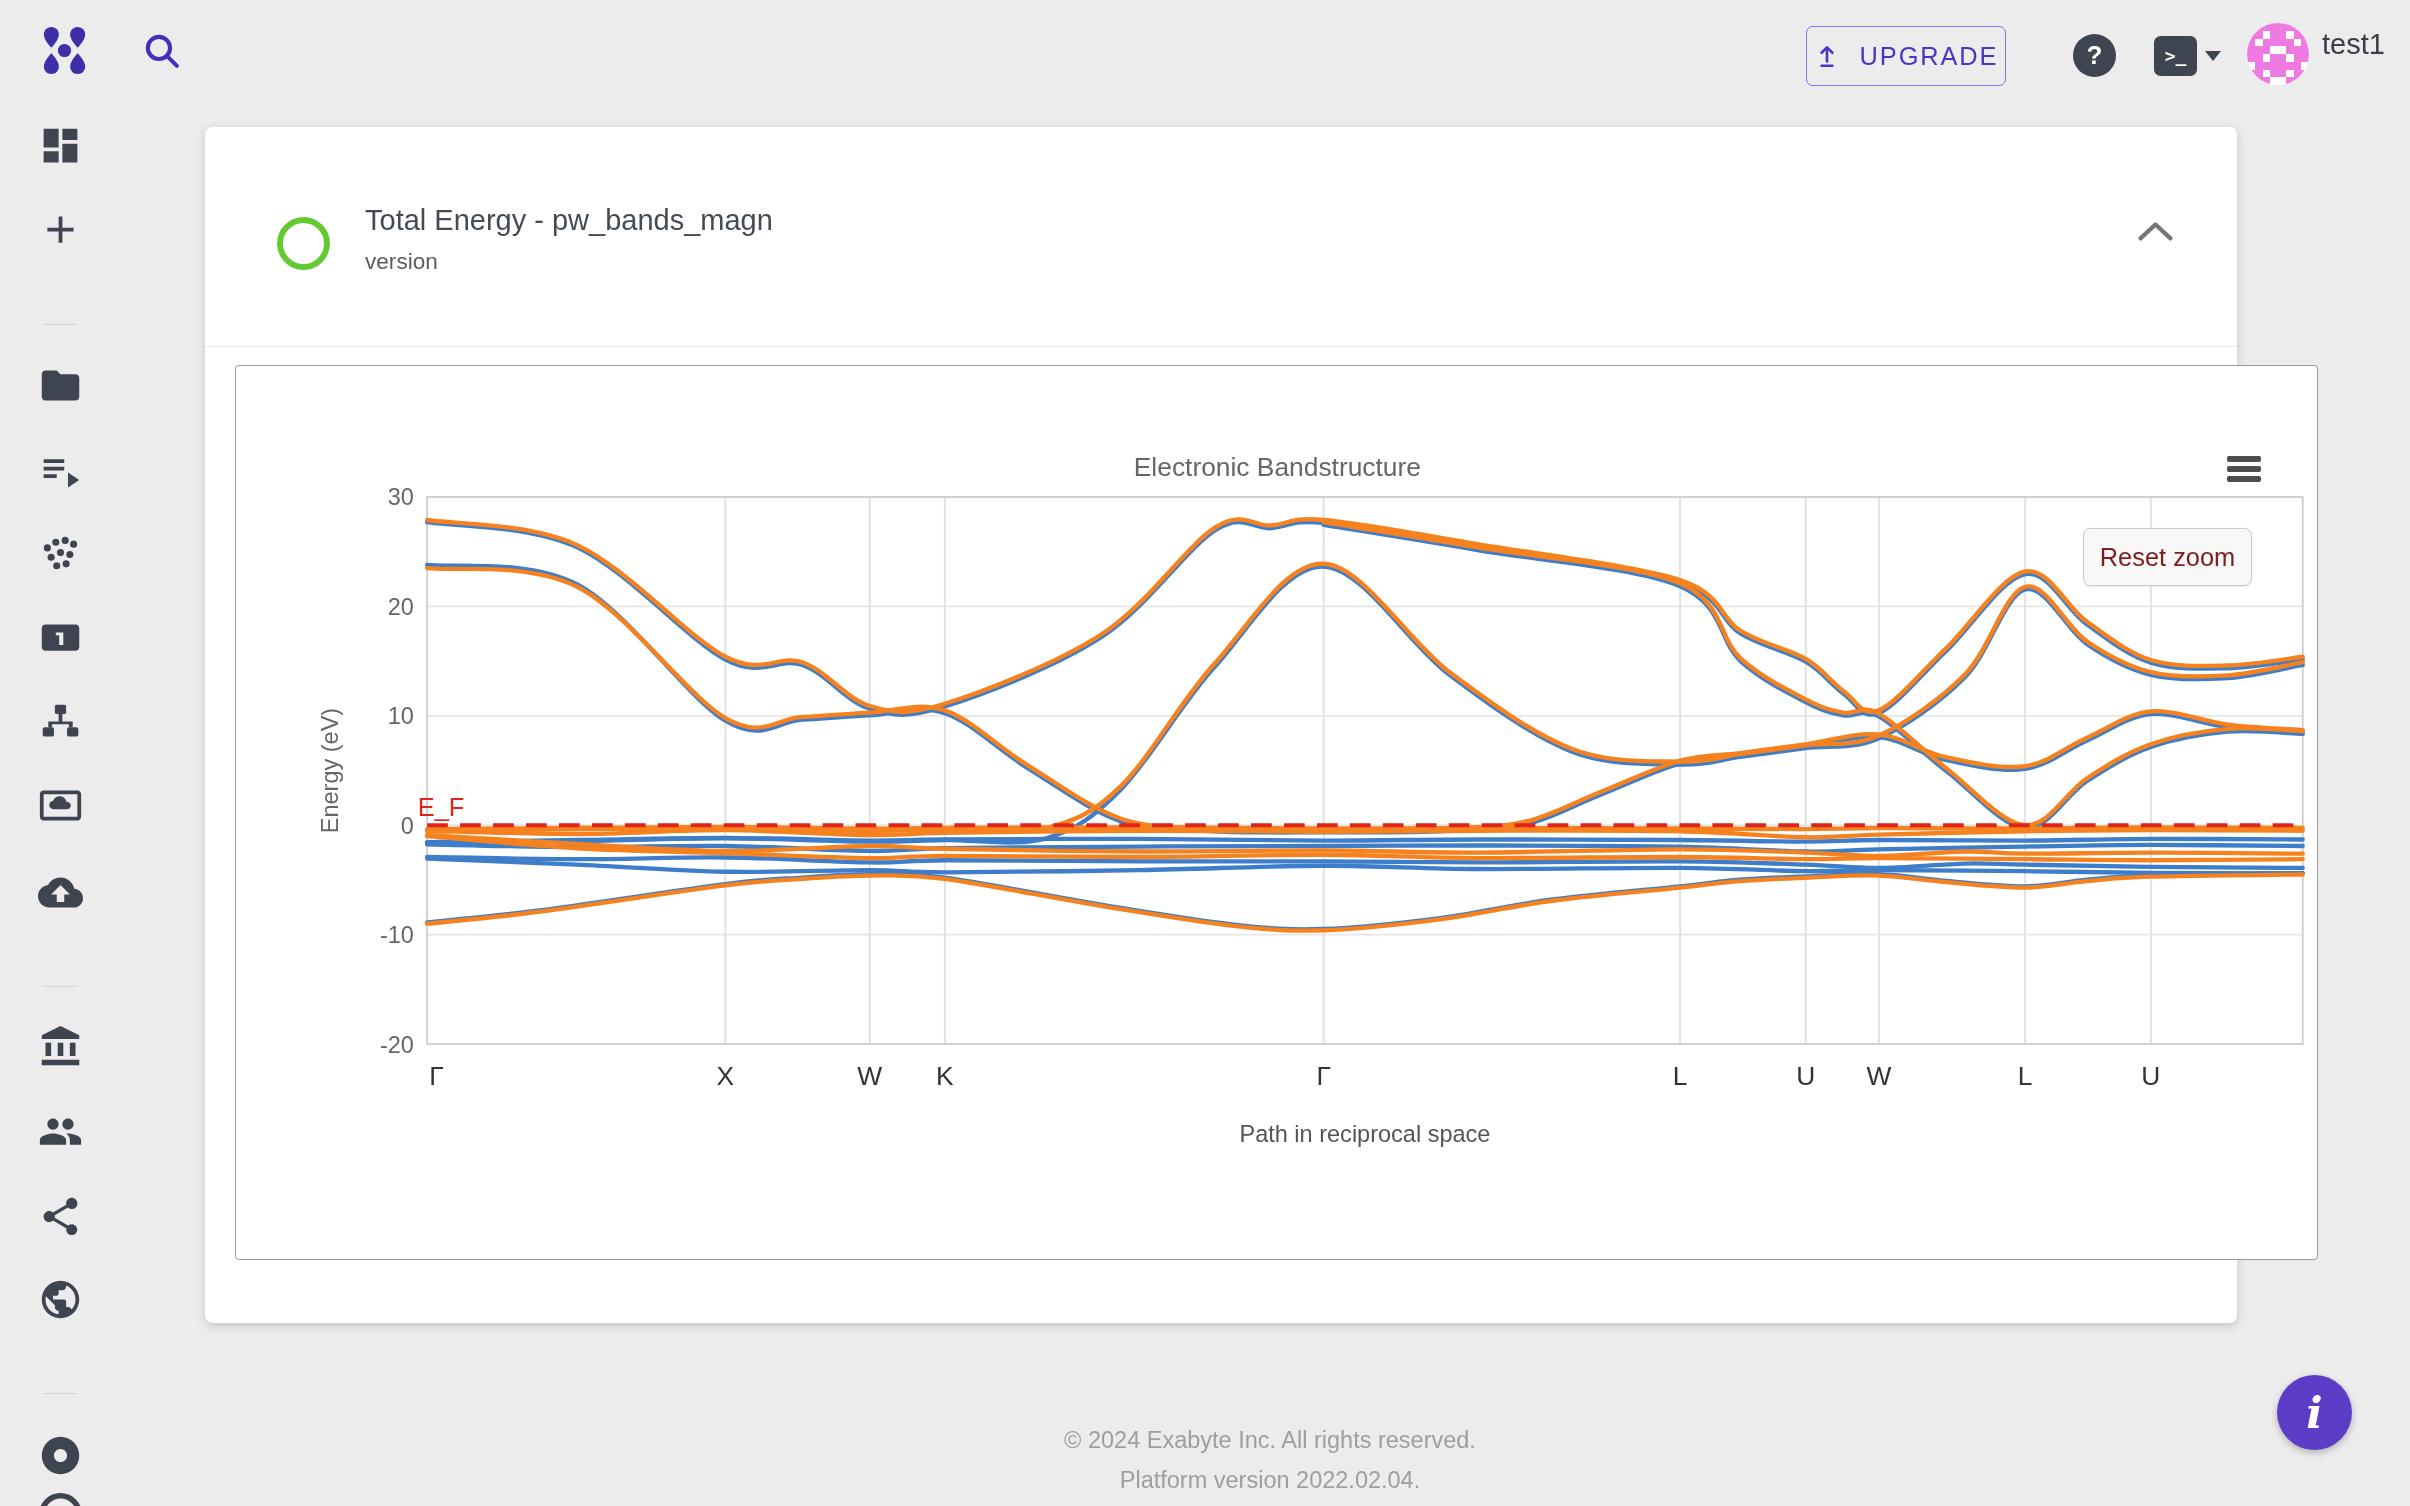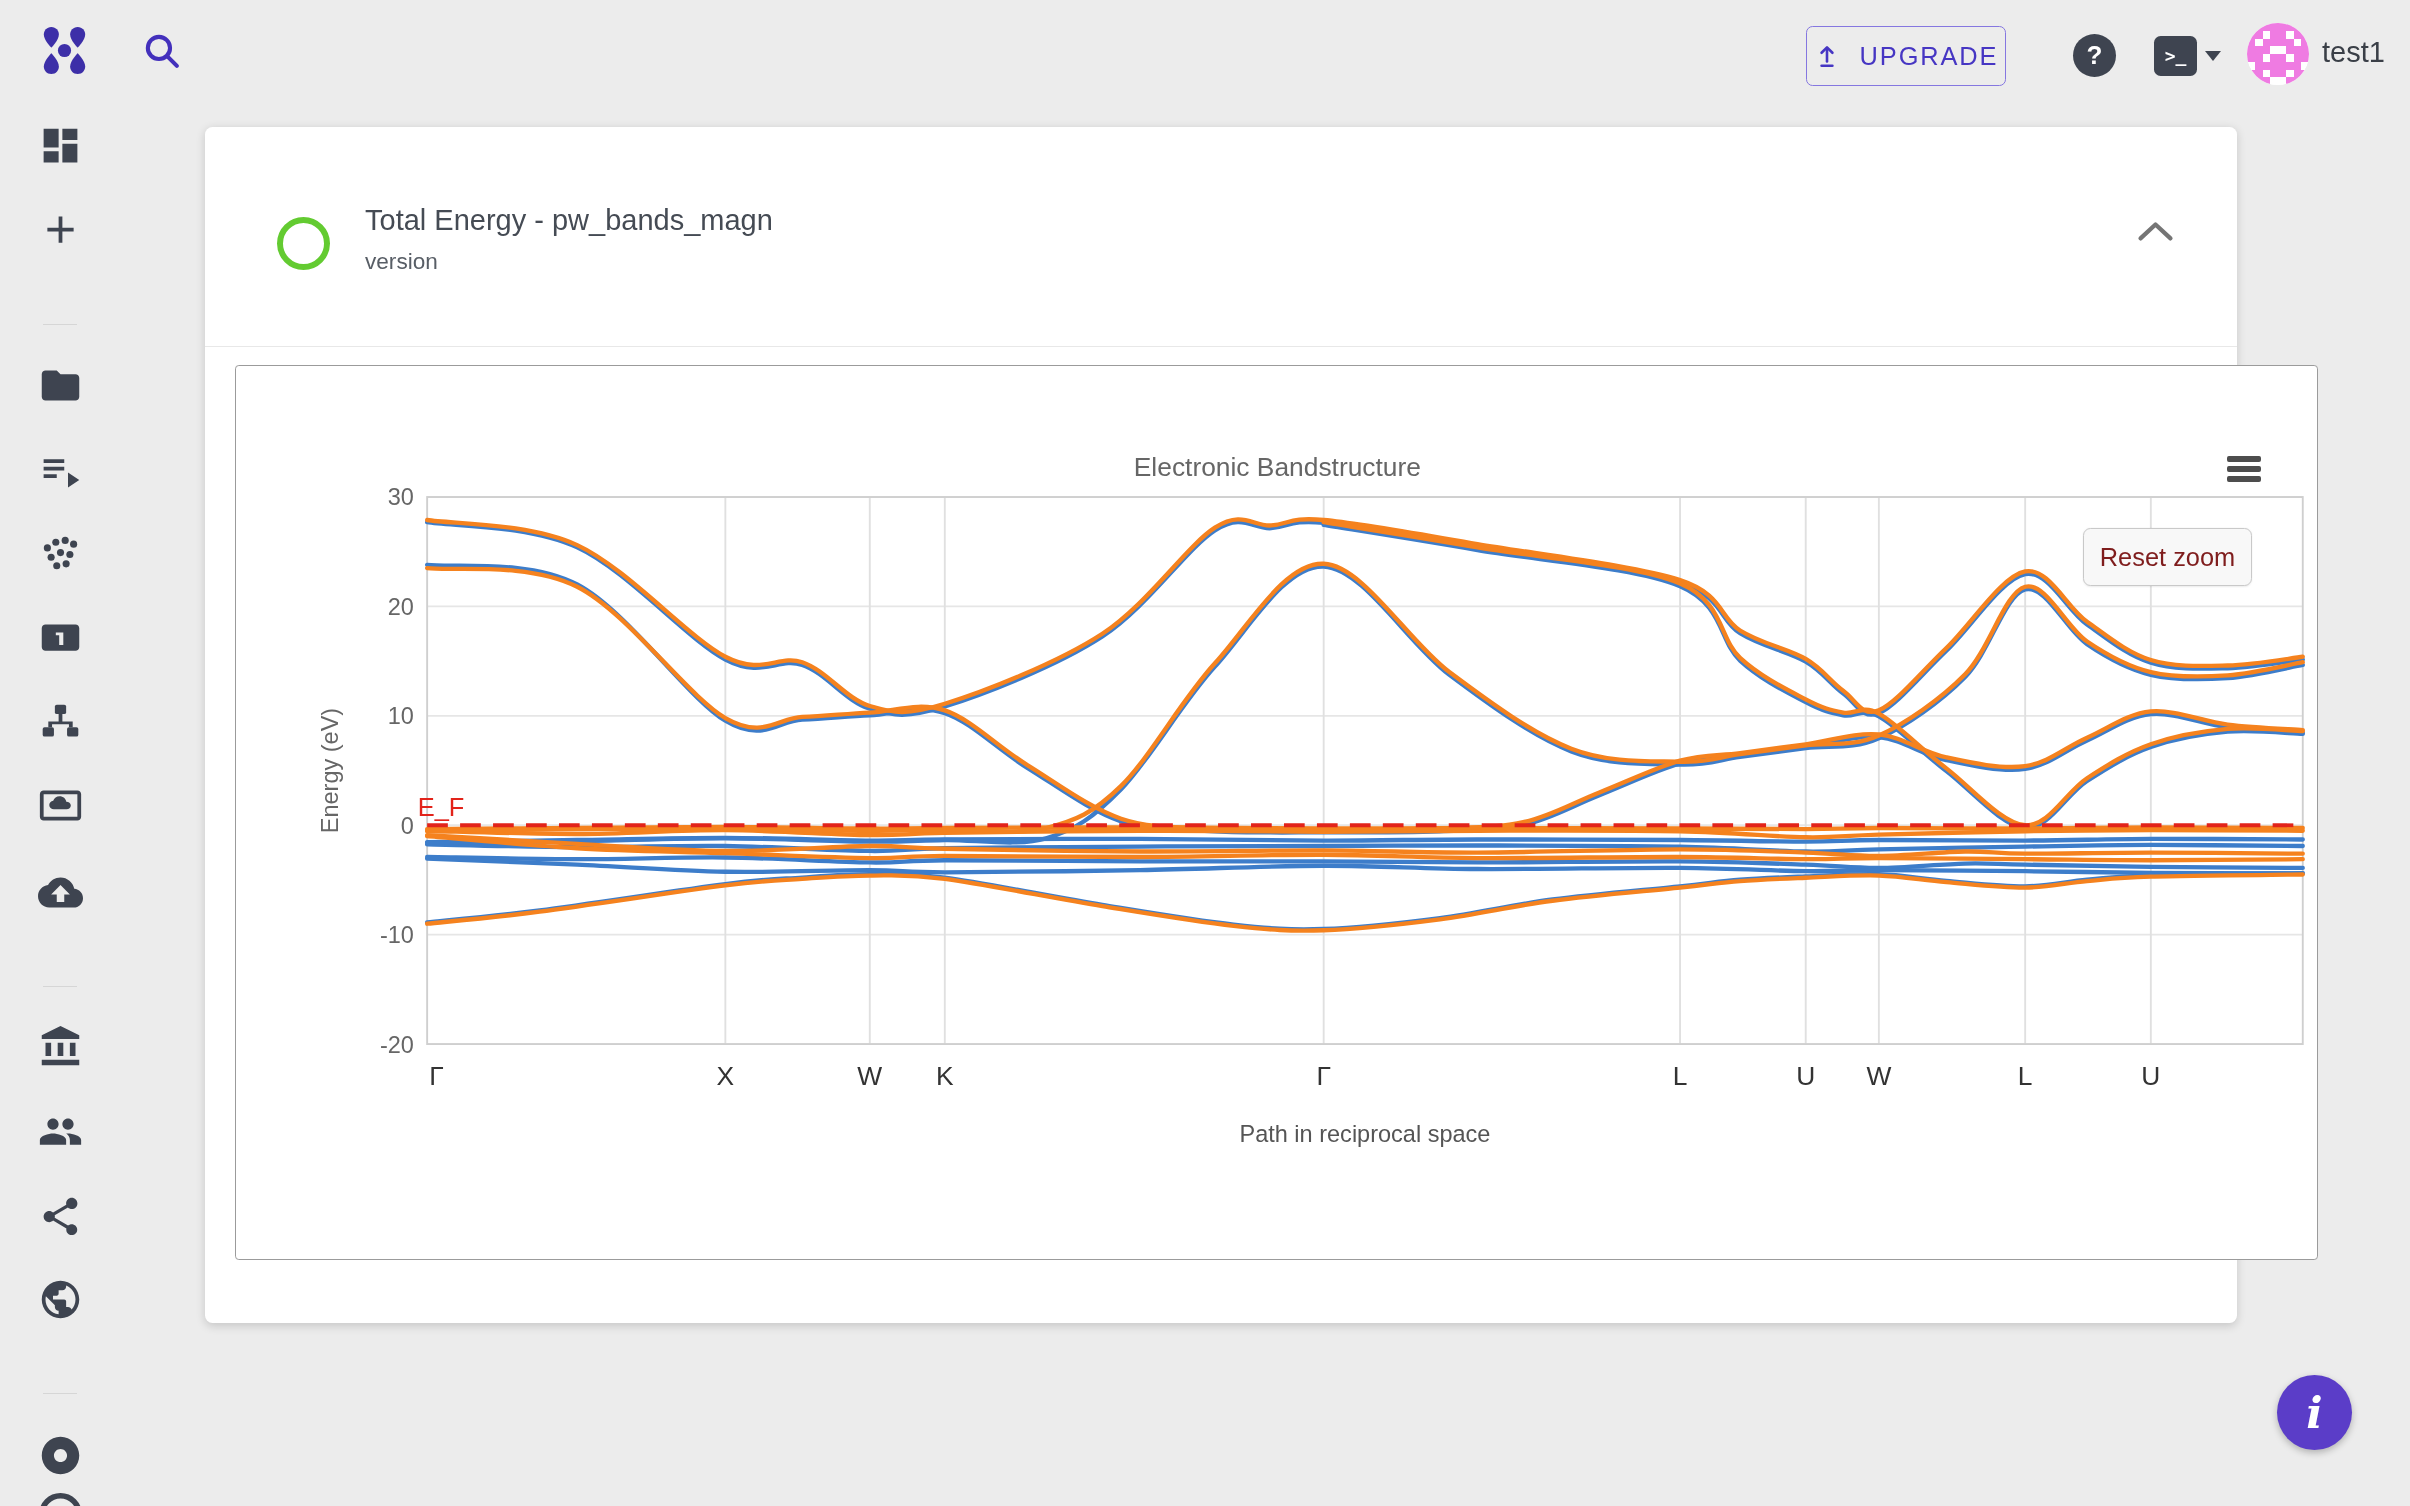--- a/index.html
+++ b/index.html
@@ -12,21 +12,21 @@
   .upgrade-btn{position:absolute;left:1806px;top:26px;width:200px;height:60px;background:transparent;
     border:1.9px solid #8577e0;border-radius:6.6px;color:#4636c3;font-size:25.4px;letter-spacing:1.9px;
     font-family:"Liberation Sans",sans-serif;display:flex;align-items:center;justify-content:center;gap:20px;cursor:pointer;}
   .help-btn{position:absolute;left:2073px;top:34px;width:43px;height:43px;border-radius:50%;background:#3e4450;color:#fff;
     border:none;font-size:26px;font-weight:bold;display:flex;align-items:center;justify-content:center;cursor:pointer;}
   .term-btn{position:absolute;left:2154px;top:34px;width:70px;height:43px;background:none;border:none;display:flex;align-items:center;gap:7.5px;cursor:pointer;padding:0;}
   .term-box{width:43px;height:40px;background:#3e4450;border-radius:6.6px;color:#fff;font-family:"DejaVu Sans Mono",monospace;
     font-size:18px;font-weight:bold;display:flex;align-items:center;justify-content:center;}
   .caret{width:0;height:0;border-left:8.5px solid transparent;border-right:8.5px solid transparent;border-top:10.4px solid #3e4450;}
   .avatar{position:absolute;left:2247px;top:22.6px;width:62px;height:62px;border-radius:50%;overflow:hidden;background:#fff;cursor:pointer;}
-  .username{position:absolute;left:2322px;top:36px;font-size:29px;color:#3a3f47;}
+  .username{position:absolute;left:2322px;top:28px;font-size:29px;color:#3a3f47;}
 
   
   .side-item{position:absolute;left:38px;width:45px;height:45px;background:none;border:none;padding:0;cursor:pointer;color:#3e4450;}
   .side-item svg{width:100%;height:100%;fill:currentColor;}
   .side-div{position:absolute;left:43px;width:34px;height:0;border-top:1.9px solid #d6d6d6;}
 
   
   .card{position:absolute;left:205px;top:127px;width:2032px;height:1196px;background:#fff;border-radius:7.5px;
     box-shadow:0 2.8px 9.4px rgba(0,0,0,0.16);}
   .card-header{position:absolute;left:0;top:0;right:0;height:219px;border-bottom:1.9px solid #e8e8e8;}
@@ -279,16 +279,20 @@
         </svg>
       <button class="burger">
           <span></span>
           <span></span>
           <span></span>
         </button>
       <button class="reset-zoom">Reset zoom</button>
     </div>
   </section>
 
+  <div class="footer">
+    <div>© 2024 Exabyte Inc. All rights reserved.</div>
+    <div>Platform version 2022.02.04.</div>
+  </div>
   <button class="fab"><span>i</span></button>
 
 </div>
 
 
 </body></html>

